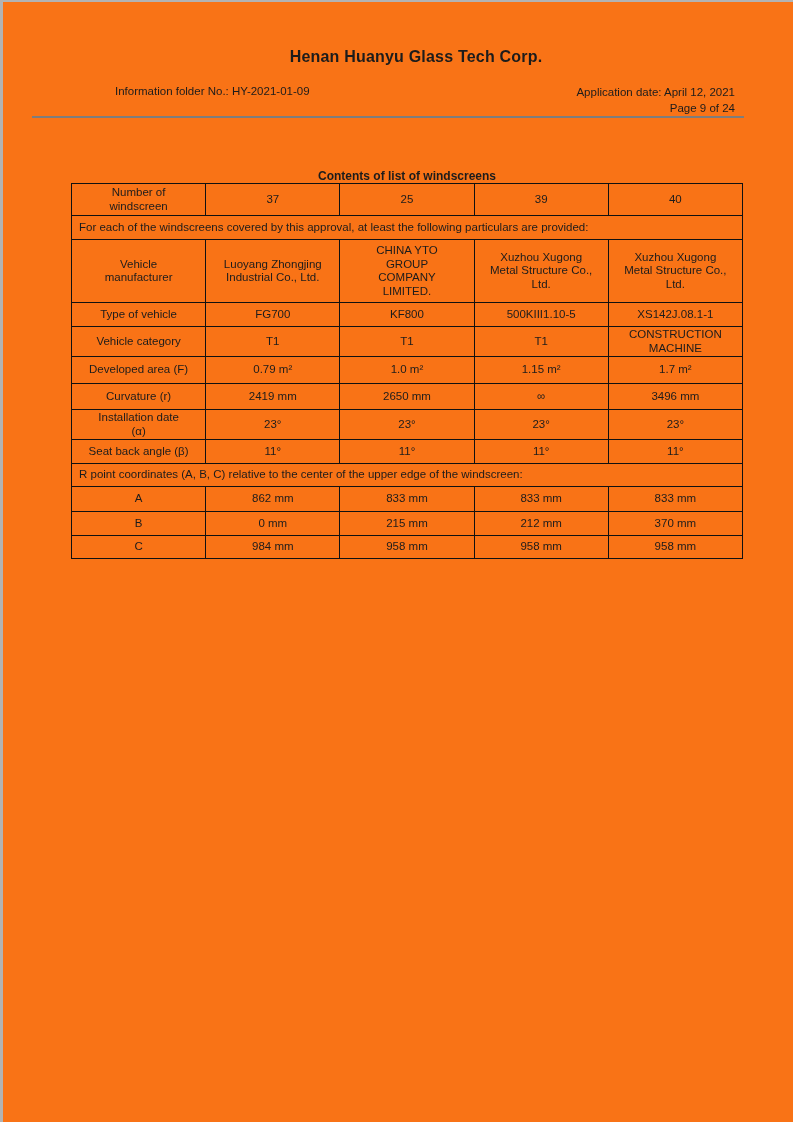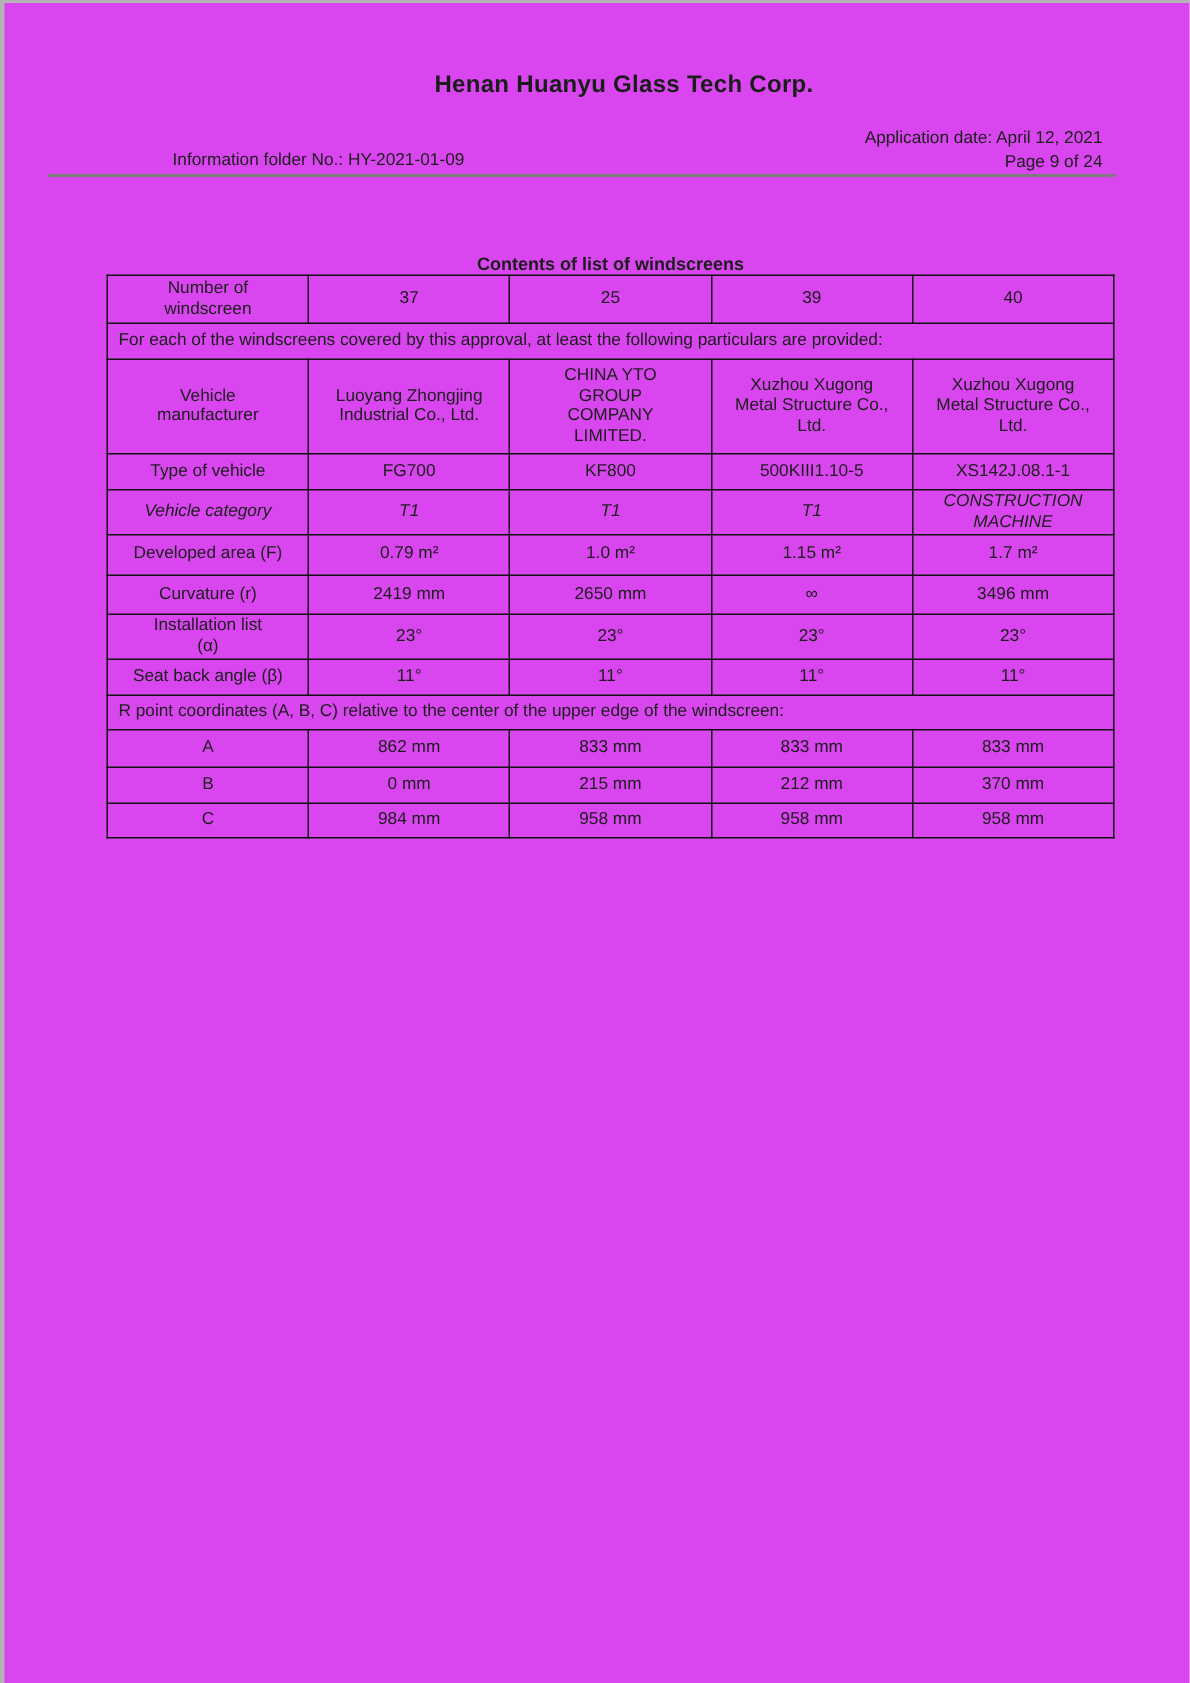--- a/index.html
+++ b/index.html
@@ -6,32 +6,32 @@
   html, body { background: #ffffff; }
   body {
     width: 793px; height: 1122px;
     font-family: "Liberation Sans", sans-serif;
     color: #1c1c1c;
     position: relative;
     overflow: hidden;
   }
   .page {
     position: absolute; inset: 0;
-    background: #d946ef;
+    background: #f97316;
     border-top: 2px solid #b3b3b3;
     border-left: 3px solid #b3b3b3;
   }
   .doc-title {
     position: absolute; left: 68px; width: 690px; top: 45px;
     text-align: center;
     font-size: 16px; font-weight: bold; line-height: 19px;
     letter-spacing: 0.2px;
   }
   .info-folder {
-    position: absolute; left: 112px; top: 98px;
+    position: absolute; left: 112px; top: 82px;
     font-size: 11.5px; line-height: 15px; text-align: right;
   }
   .date-block {
     position: absolute; right: 58px; top: 82px;
     text-align: right;
     font-size: 11.5px; line-height: 16px;
   }
   .header-rule {
     position: absolute; left: 29px; top: 114px;
     width: 712px; height: 2px;
@@ -64,21 +64,21 @@
     padding: 1px 4px;
   }
   table.windscreens td.full {
     text-align: left;
     padding-left: 7px;
   }
   tr.r1  { height: 32px; }
   tr.r2  { height: 24px; }
   tr.r3  { height: 63px; }
   tr.r4  { height: 24px; margin-top: 42px; }
-  tr.r5  { height: 28px; font-style: italic; }
+  tr.r5  { height: 28px; }
   tr.r6  { height: 27px; }
   tr.r7  { height: 29px; }
   tr.r8  { height: 26px; }
   tr.r9  { height: 29px; }
   tr.r10 { height: 24px; }
   tr.r11 { height: 23px; margin-left: 40px; }
   tr.r12 { height: 25px; }
   tr.r13 { height: 24px; }
   tr.r14 { height: 23px; }
 </style>
@@ -159,21 +159,21 @@
         <td>1.7 m²</td>
       </tr>
       <tr class="r8">
         <td>Curvature (r)</td>
         <td>2419 mm</td>
         <td>2650 mm</td>
         <td>∞</td>
         <td>3496 mm</td>
       </tr>
       <tr class="r9">
-        <td>Installation list
+        <td>Installation date
 (α)</td>
         <td>23°</td>
         <td>23°</td>
         <td>23°</td>
         <td>23°</td>
       </tr>
       <tr class="r10">
         <td>Seat back angle (β)</td>
         <td>11°</td>
         <td>11°</td>

